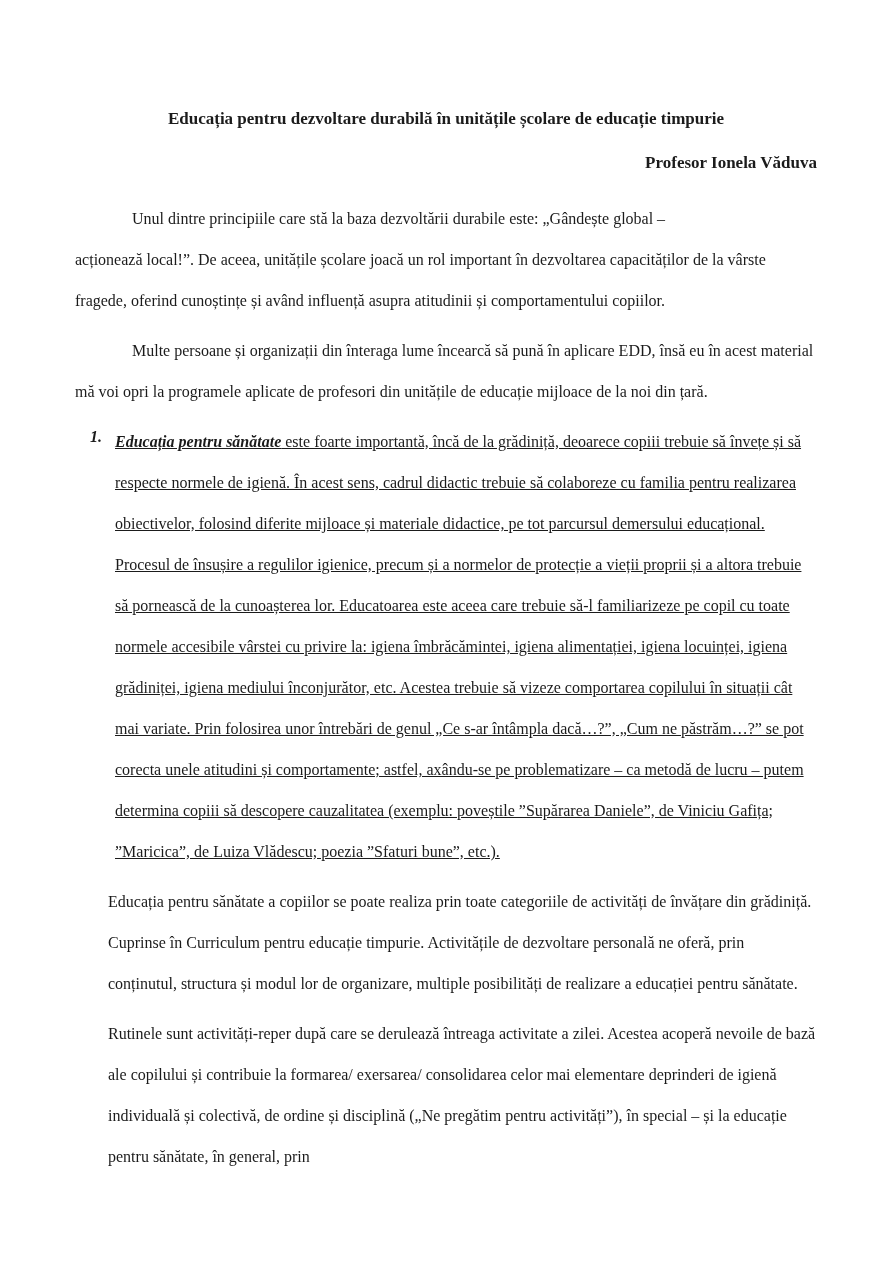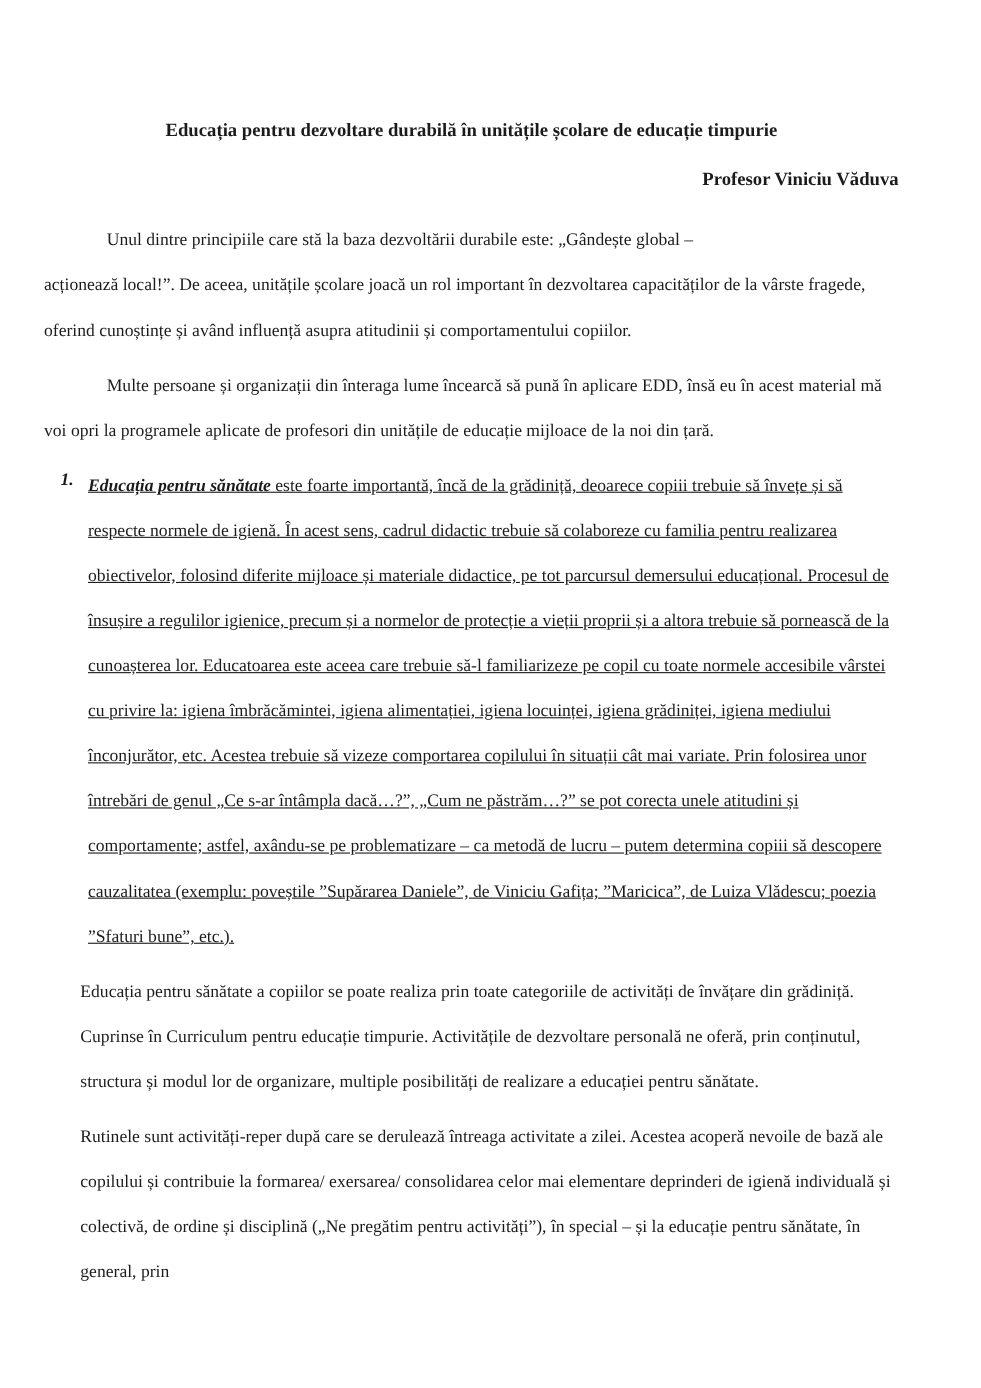--- a/index.html
+++ b/index.html
@@ -6,21 +6,21 @@
     margin: 0;
     padding: 0;
     background: #ffffff;
   }
   .page {
     position: relative;
     width: 892px;
     height: 1262px;
     background: #ffffff;
     box-sizing: border-box;
-    padding: 106px 75px 0 40px;
+    padding: 106px 75px 0 75px;
     font-family: "Liberation Serif", "DejaVu Serif", serif;
     color: #1b1b1b;
     overflow: hidden;
   }
   .doc-title {
     margin: 0;
     font-size: 17px;
     font-weight: bold;
     line-height: 26px;
     text-align: center;
@@ -69,21 +69,21 @@
     padding-left: 33px;
   }
 </style>
 </head>
 <body>
 
 <div class="page">
 
   <h1 class="doc-title">Educația pentru dezvoltare durabilă în unitățile școlare de educație timpurie</h1>
 
-  <p class="doc-author">Profesor Viniciu Văduva</p>
+  <p class="doc-author">Profesor Ionela Văduva</p>
 
   <p class="body first-indent">Unul dintre principiile care stă la baza dezvoltării durabile este: „Gândește global –
 acționează local!”. De aceea, unitățile școlare joacă un rol important în dezvoltarea capacităților de la vârste fragede, oferind cunoștințe și având influență asupra atitudinii și comportamentului copiilor.</p>
 
   <p class="body first-indent">Multe persoane și organizații din înteraga lume încearcă să pună în aplicare EDD, însă eu în acest material mă voi opri la programele aplicate de profesori din unitățile de educație mijloace de la noi din țară.</p>
 
 
   <div class="list-item">
     <span class="list-number">1.</span>
     <p class="body"><span class="lead-bold-italic">Educația pentru sănătate</span><span> este foarte importantă, încă de la grădiniță, deoarece copiii trebuie să învețe și să respecte normele de igienă. În acest sens, cadrul didactic trebuie să colaboreze cu familia pentru realizarea obiectivelor, folosind diferite mijloace și materiale didactice, pe tot parcursul demersului educațional. Procesul de însușire a regulilor igienice, precum și a normelor de protecție a vieții proprii și a altora trebuie să pornească de la cunoașterea lor. Educatoarea este aceea care trebuie să-l familiarizeze pe copil cu toate normele accesibile vârstei cu privire la: igiena îmbrăcămintei, igiena alimentației, igiena locuinței, igiena grădiniței, igiena mediului înconjurător, etc. Acestea trebuie să vizeze comportarea copilului în situații cât mai variate. Prin folosirea unor întrebări de genul „Ce s-ar întâmpla dacă…?”, „Cum ne păstrăm…?” se pot corecta unele atitudini și comportamente; astfel, axându-se pe problematizare – ca metodă de lucru – putem determina copiii să descopere cauzalitatea (exemplu: poveștile ”Supărarea Daniele”, de Viniciu Gafița; ”Maricica”, de Luiza Vlădescu; poezia ”Sfaturi bune”, etc.).</span></p>

